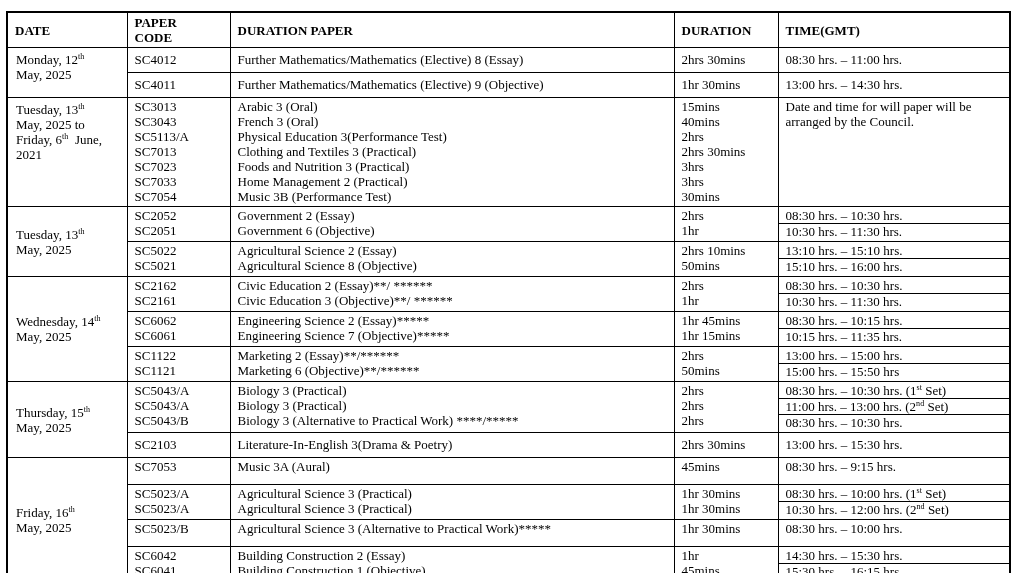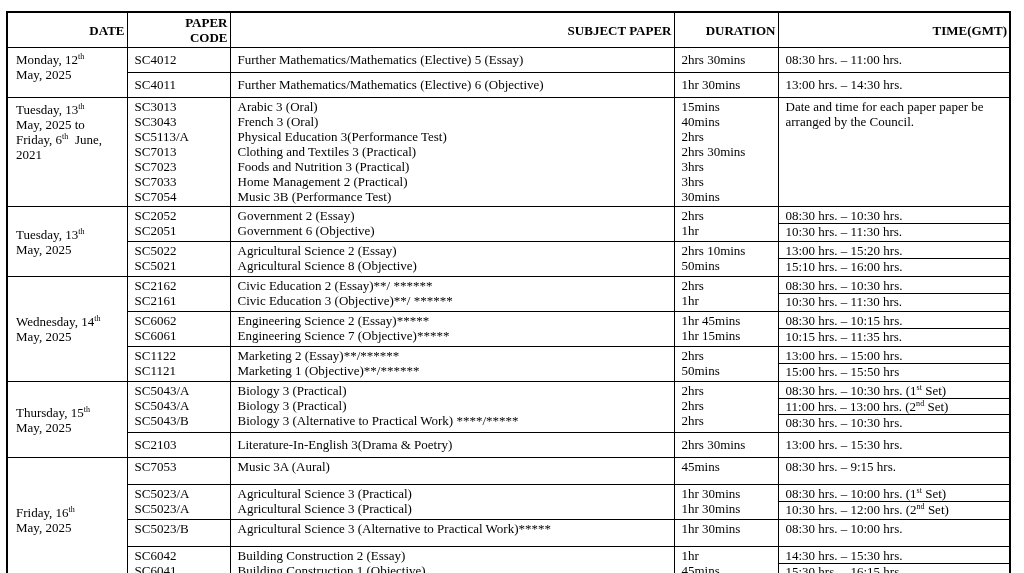--- a/index.html
+++ b/index.html
@@ -8,21 +8,21 @@
     background:#ffffff;color:#000;
     font-family:"Liberation Serif", serif;
   }
   table.timetable{
     position:absolute;left:6px;top:11px;width:1003px;
     border-collapse:collapse;table-layout:fixed;
     border:2px solid #000;
   }
   th,td{border:1px solid #000;}
   thead th{
-    font-size:13px;font-weight:bold;text-align:right;vertical-align:middle;
+    font-size:13px;font-weight:bold;text-align:left;vertical-align:middle;
     padding:2px 2px 2px 7px;line-height:15px;white-space:pre-line;
   }
   td{vertical-align:top;padding:1px 0 2px 0;}
   td.cell-date{vertical-align:middle;padding-top:2px;}
   td.cell-date.vtop{vertical-align:top;padding-top:4px;}
   tr.pad td{padding-top:4px;padding-bottom:5px;}
   .line{
     font-size:13px;line-height:15px;min-height:15px;
     padding-left:7px;padding-right:3px;white-space:nowrap;
   }
@@ -41,50 +41,50 @@
     <col style="width:103px">
     <col style="width:444px">
     <col style="width:104px">
     <col style="width:232px">
   </colgroup>
   <thead>
     <tr>
       <th>DATE</th>
       <th>PAPER
 CODE</th>
-      <th>SUBJECT PAPER</th>
+      <th>DURATION PAPER</th>
       <th>DURATION</th>
       <th>TIME(GMT)</th>
     </tr>
   </thead>
   <tbody>
       <tr class="pad">
         <td class="cell-date vtop" rowspan="2">
           <div class="line">Monday, 12<sup>th</sup></div>
           <div class="line">May, 2025</div>
         </td>
         <td class="cell-code">
           <div class="line">SC4012</div>
         </td>
         <td class="cell-subject">
-          <div class="line">Further Mathematics/Mathematics (Elective) 5 (Essay)</div>
+          <div class="line">Further Mathematics/Mathematics (Elective) 8 (Essay)</div>
         </td>
         <td class="cell-duration">
           <div class="line">2hrs 30mins</div>
         </td>
         <td class="cell-time">
           <div class="line">08:30 hrs. – 11:00 hrs.</div>
         </td>
       </tr>
       <tr class="pad">
         <td class="cell-code">
           <div class="line">SC4011</div>
         </td>
         <td class="cell-subject">
-          <div class="line">Further Mathematics/Mathematics (Elective) 6 (Objective)</div>
+          <div class="line">Further Mathematics/Mathematics (Elective) 9 (Objective)</div>
         </td>
         <td class="cell-duration">
           <div class="line">1hr 30mins</div>
         </td>
         <td class="cell-time">
           <div class="line">13:00 hrs. – 14:30 hrs.</div>
         </td>
       </tr>
       <tr>
         <td class="cell-date vtop" rowspan="1">
@@ -114,21 +114,21 @@
         <td class="cell-duration">
           <div class="line">15mins</div>
           <div class="line">40mins</div>
           <div class="line">2hrs</div>
           <div class="line">2hrs 30mins</div>
           <div class="line">3hrs</div>
           <div class="line">3hrs</div>
           <div class="line">30mins</div>
         </td>
         <td class="cell-time">
-          <div class="line">Date and time for each paper paper be arranged by the Council.</div>
+          <div class="line">Date and time for will paper will be arranged by the Council.</div>
         </td>
       </tr>
       <tr>
         <td class="cell-date" rowspan="2">
           <div class="line">Tuesday, 13<sup>th</sup></div>
           <div class="line">May, 2025</div>
         </td>
         <td class="cell-code">
           <div class="line">SC2052</div>
           <div class="line">SC2051</div>
@@ -153,21 +153,21 @@
         </td>
         <td class="cell-subject">
           <div class="line">Agricultural Science 2 (Essay)</div>
           <div class="line">Agricultural Science 8 (Objective)</div>
         </td>
         <td class="cell-duration">
           <div class="line">2hrs 10mins</div>
           <div class="line">50mins</div>
         </td>
         <td class="cell-time">
-          <div class="line">13:00 hrs. – 15:20 hrs.</div>
+          <div class="line">13:10 hrs. – 15:10 hrs.</div>
           <div class="line">15:10 hrs. – 16:00 hrs.</div>
         </td>
       </tr>
       <tr>
         <td class="cell-date" rowspan="3">
           <div class="line">Wednesday, 14<sup>th</sup></div>
           <div class="line">May, 2025</div>
         </td>
         <td class="cell-code">
           <div class="line">SC2162</div>
@@ -204,21 +204,21 @@
           <div class="line">10:15 hrs. – 11:35 hrs.</div>
         </td>
       </tr>
       <tr>
         <td class="cell-code">
           <div class="line">SC1122</div>
           <div class="line">SC1121</div>
         </td>
         <td class="cell-subject">
           <div class="line">Marketing 2 (Essay)**/******</div>
-          <div class="line">Marketing 1 (Objective)**/******</div>
+          <div class="line">Marketing 6 (Objective)**/******</div>
         </td>
         <td class="cell-duration">
           <div class="line">2hrs</div>
           <div class="line">50mins</div>
         </td>
         <td class="cell-time">
           <div class="line">13:00 hrs. – 15:00 hrs.</div>
           <div class="line">15:00 hrs. – 15:50 hrs</div>
         </td>
       </tr>

